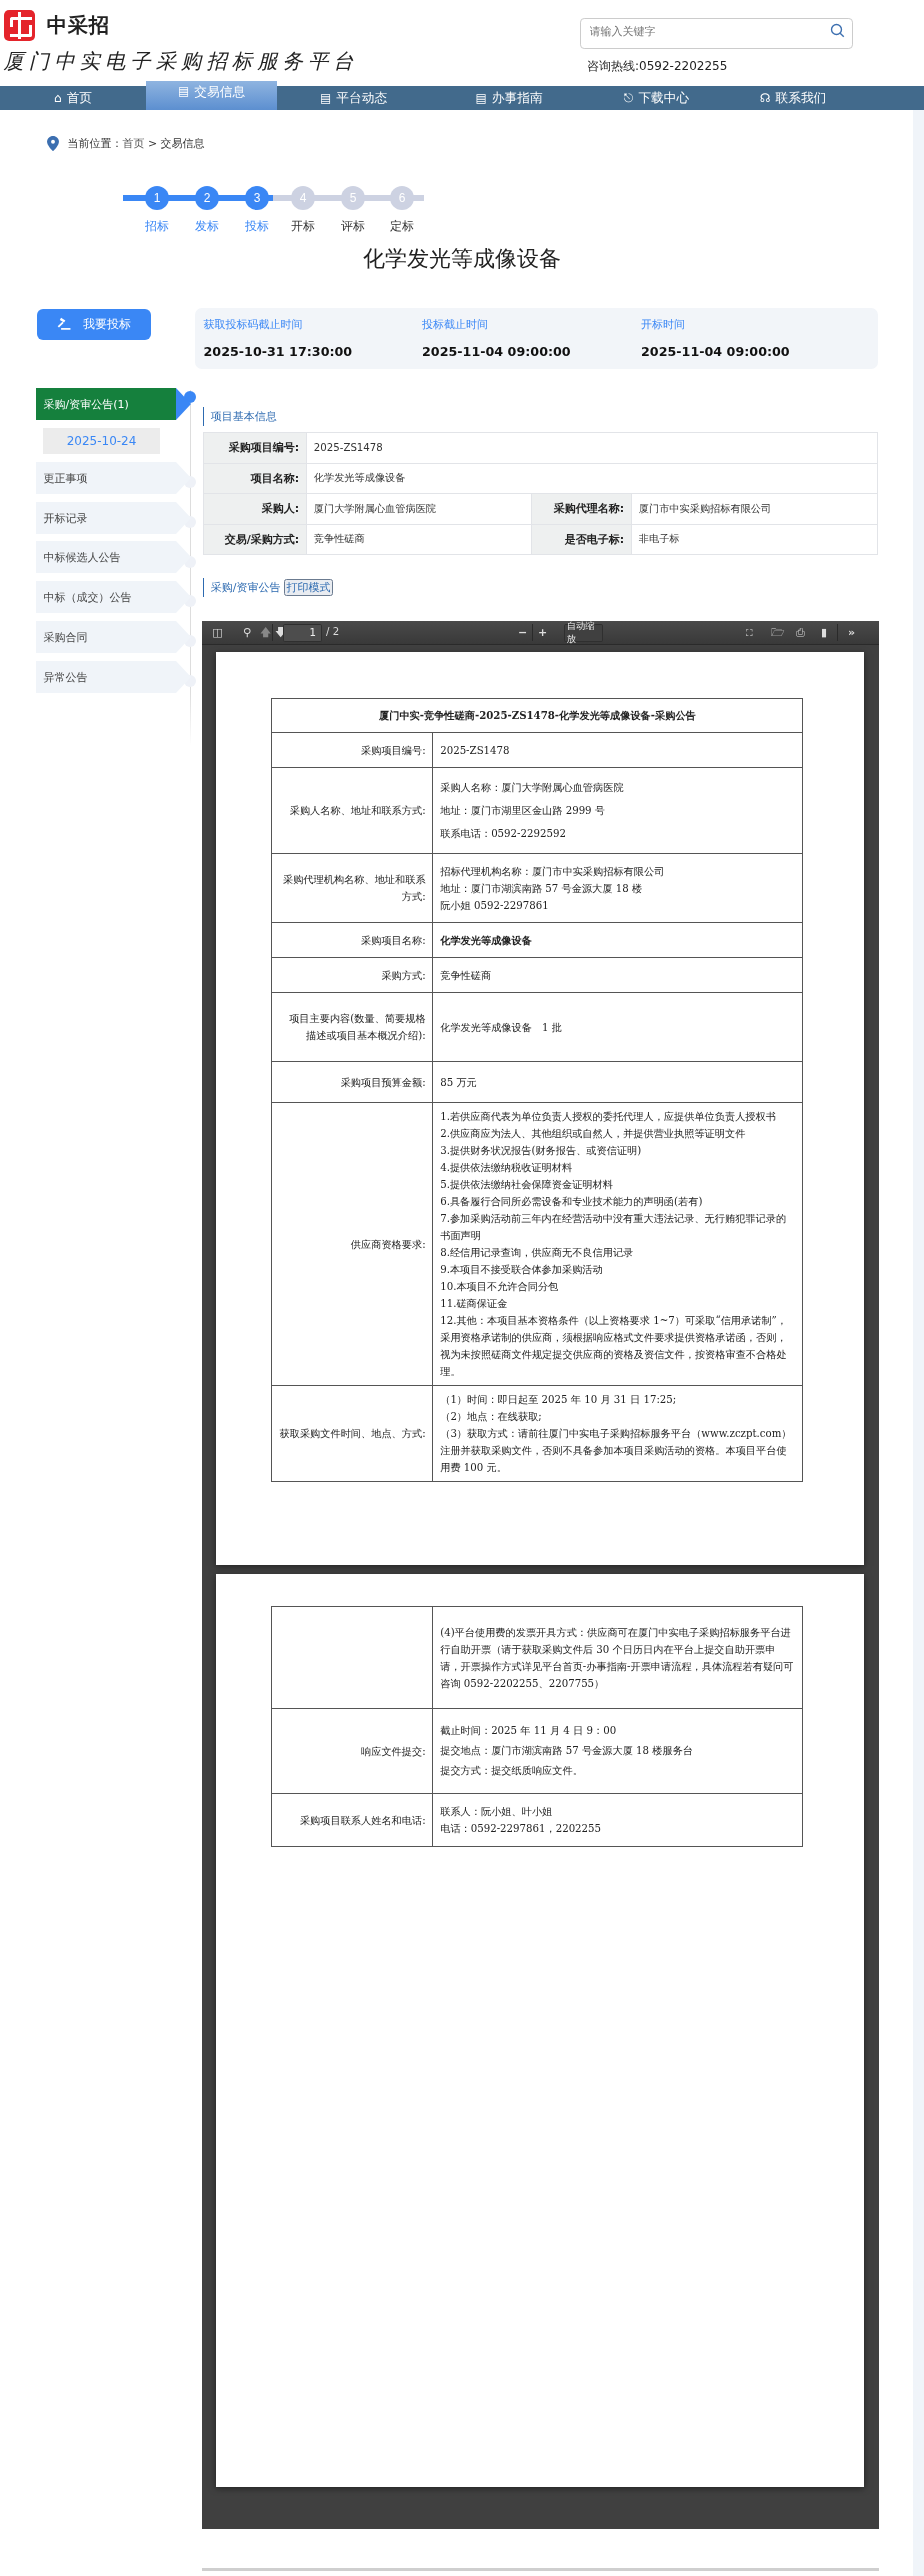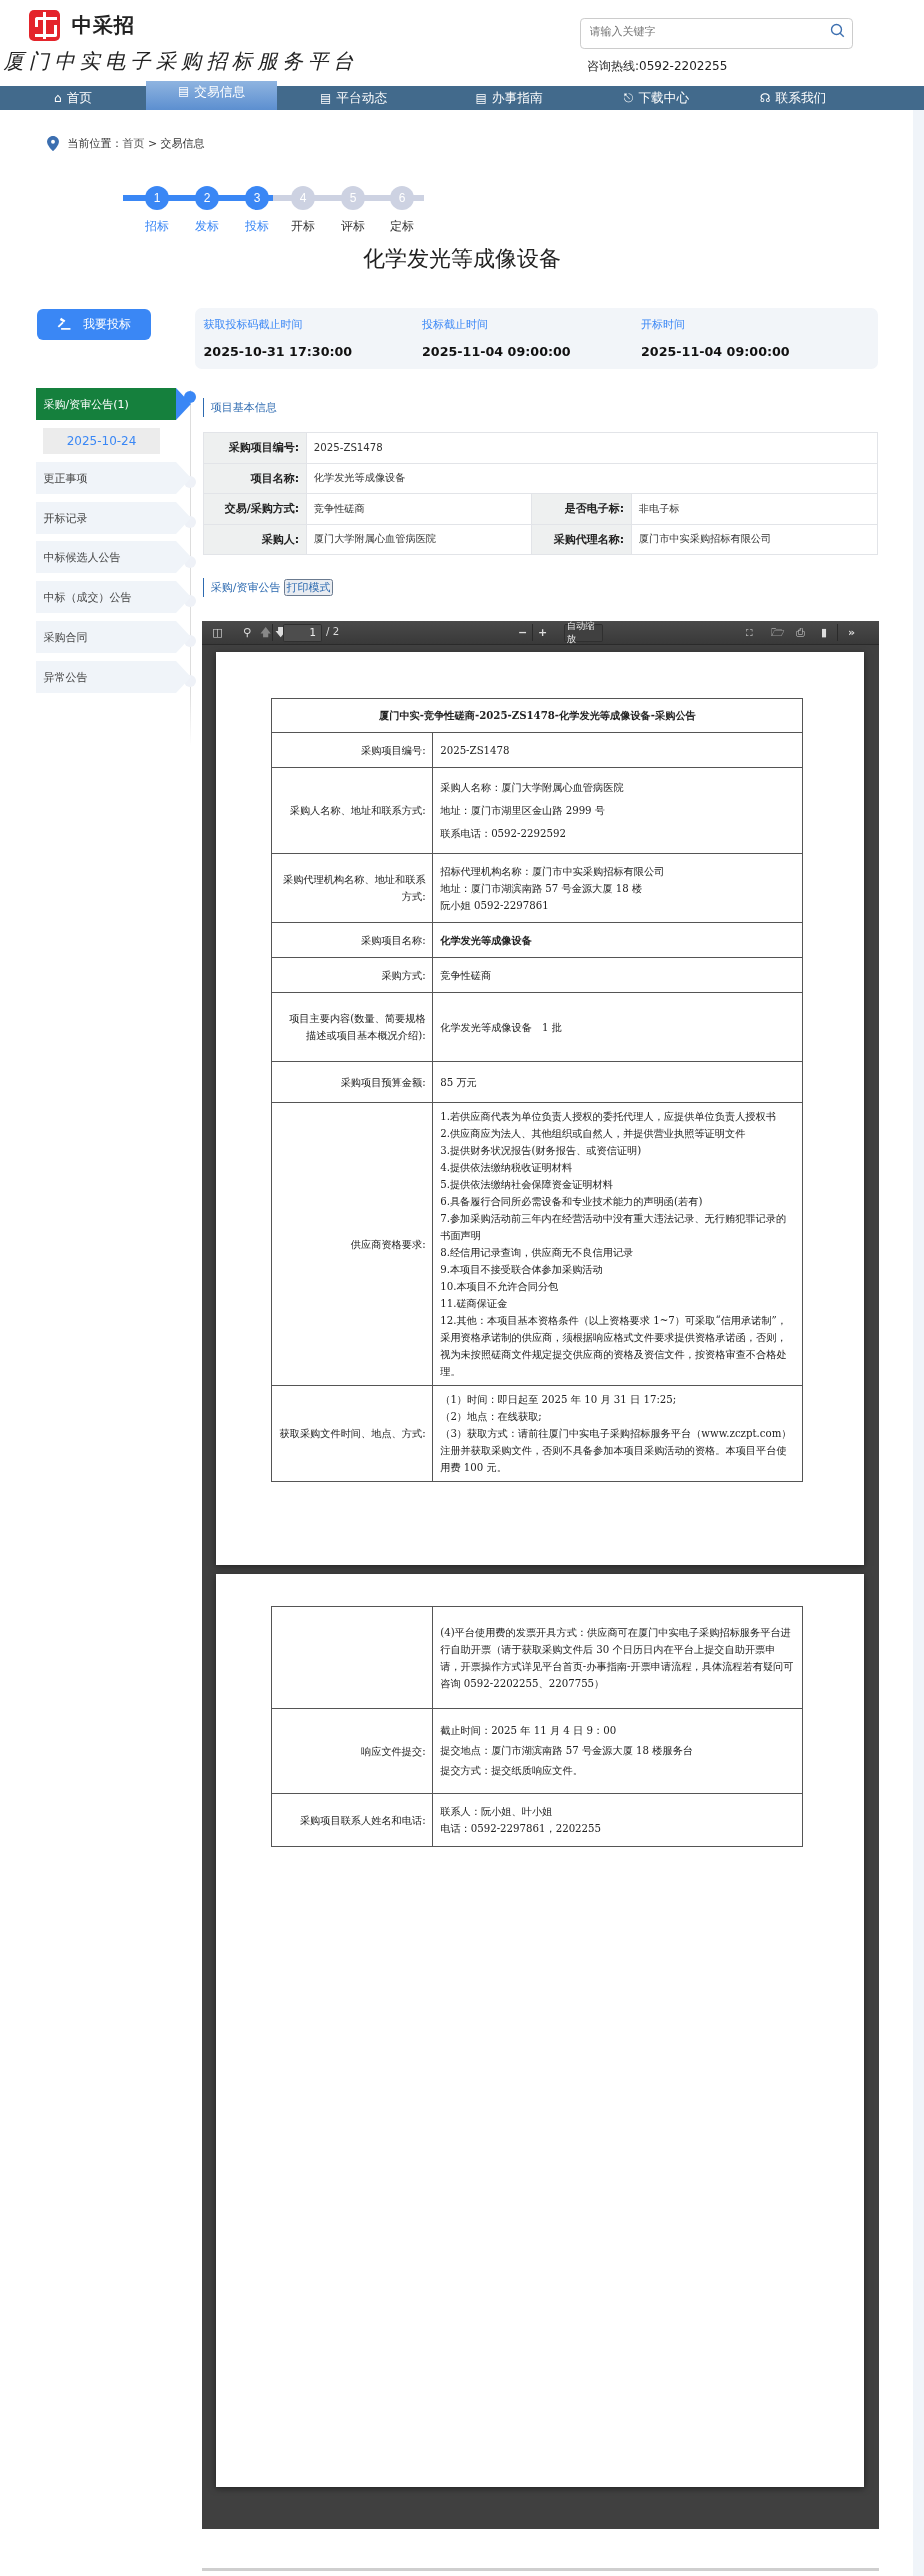--- a/index.html
+++ b/index.html
@@ -1,21 +1,21 @@
 <!DOCTYPE html>
 <html style="font-size:13.6px"><head>
 <meta charset="utf-8">
 <style>
   * { box-sizing: border-box; margin: 0; padding: 0; }
   body { width: 924px; height: 2576px; background: #fff; font-family: "DejaVu Sans", "Liberation Sans", sans-serif; color: #333; position: relative; overflow: hidden; }
   .right-strip { position: absolute; left: 913px; top: 110px; width: 11px; height: 2466px; background: #f0f4f9; }
 
   
   .header { position: absolute; left: 0; top: 0; width: 924px; height: 85px; }
-  .logo { position: absolute; left: 4.2px; top: 10.2px; display: flex; align-items: center; margin-left: 25px; }
+  .logo { position: absolute; left: 4.2px; top: 10.2px; display: flex; align-items: center; }
   .logo-mark { width: 30.5px; height: 30.5px; background: #e4242b; border-radius: 5.1px; position: relative; }
   .logo-mark::before { content: ""; position: absolute; left: 6px; top: 6.8px; width: 18.6px; height: 6.8px; border: 3.4px solid #fff; border-bottom: none; border-right: none; border-radius: 2.5px 0 0 0; }
   .logo-mark::after { content: ""; position: absolute; left: 6px; top: 15.3px; width: 18.6px; height: 8.5px; border: 3.4px solid #fff; border-top: none; border-left: none; border-radius: 0 0 2.5px 0; }
   .logo-mark .bar { position: absolute; left: 13.6px; top: 1.7px; width: 3.4px; height: 27px; background: #fff; }
   .logo-name { margin-left: 12px; font-size: 20.3px; font-weight: bold; color: #222; letter-spacing: 0.8px; }
   .site-title { position: absolute; left: 3.4px; top: 47px; font-family: "DejaVu Serif", serif; font-size: 20.3px; letter-spacing: 5.1px; color: #222; font-style: italic; }
   .search-box { position: absolute; left: 580px; top: 18px; width: 273px; height: 31px; border: 0.8px solid #ccc; border-radius: 4.2px; background: #fff; }
   .search-box input { border: none; outline: none; background: transparent; height: 24px; width: 237px; padding-left: 8.5px; font-size: 11px; color: #999; font-family: "DejaVu Sans", sans-serif; }
   .search-icon { position: absolute; right: 6.8px; top: 4.2px; width: 15.3px; height: 15.3px; }
   .hotline { position: absolute; left: 587px; top: 58px; font-size: 12px; color: #222; }
@@ -227,44 +227,44 @@
   <div class="side-item active" style="top:0">采购/资审公告(1)</div>
   <div class="side-date" style="top:40px">2025-10-24</div>
   <div class="side-item" style="top:74px">更正事项</div>
   <div class="side-item" style="top:114px">开标记录</div>
   <div class="side-item" style="top:153px">中标候选人公告</div>
   <div class="side-item" style="top:193px">中标（成交）公告</div>
   <div class="side-item" style="top:233px">采购合同</div>
   <div class="side-item" style="top:273px">异常公告</div>
 </div>
 
-<div class="section-head" style="top:398px">
+<div class="section-head" style="top:407px">
   <span>项目基本信息</span>
 </div>
 <table class="info-table">
   <tbody>
       <tr>
     <td class="k">采购项目编号:</td>
     <td class="v" colspan="3">2025-ZS1478</td>
   </tr>
   <tr>
     <td class="k">项目名称:</td>
     <td class="v" colspan="3">化学发光等成像设备</td>
   </tr>
   <tr>
+    <td class="k">采购人:</td>
+    <td class="v">厦门大学附属心血管病医院</td>
+    <td class="k k2">采购代理名称:</td>
+    <td class="v">厦门市中实采购招标有限公司</td>
+  </tr>
+  <tr>
     <td class="k">交易/采购方式:</td>
     <td class="v" style="width:225px">竞争性磋商</td>
     <td class="k k2">是否电子标:</td>
     <td class="v">非电子标</td>
-  </tr>
-  <tr>
-    <td class="k">采购人:</td>
-    <td class="v">厦门大学附属心血管病医院</td>
-    <td class="k k2">采购代理名称:</td>
-    <td class="v">厦门市中实采购招标有限公司</td>
   </tr>
 </tbody>
   </table>
 
 <div class="section-head" style="top:578px">
   <span>采购/资审公告</span>
   <button class="print-btn">打印模式</button>
 </div>
 
 <div class="pdf-viewer">

